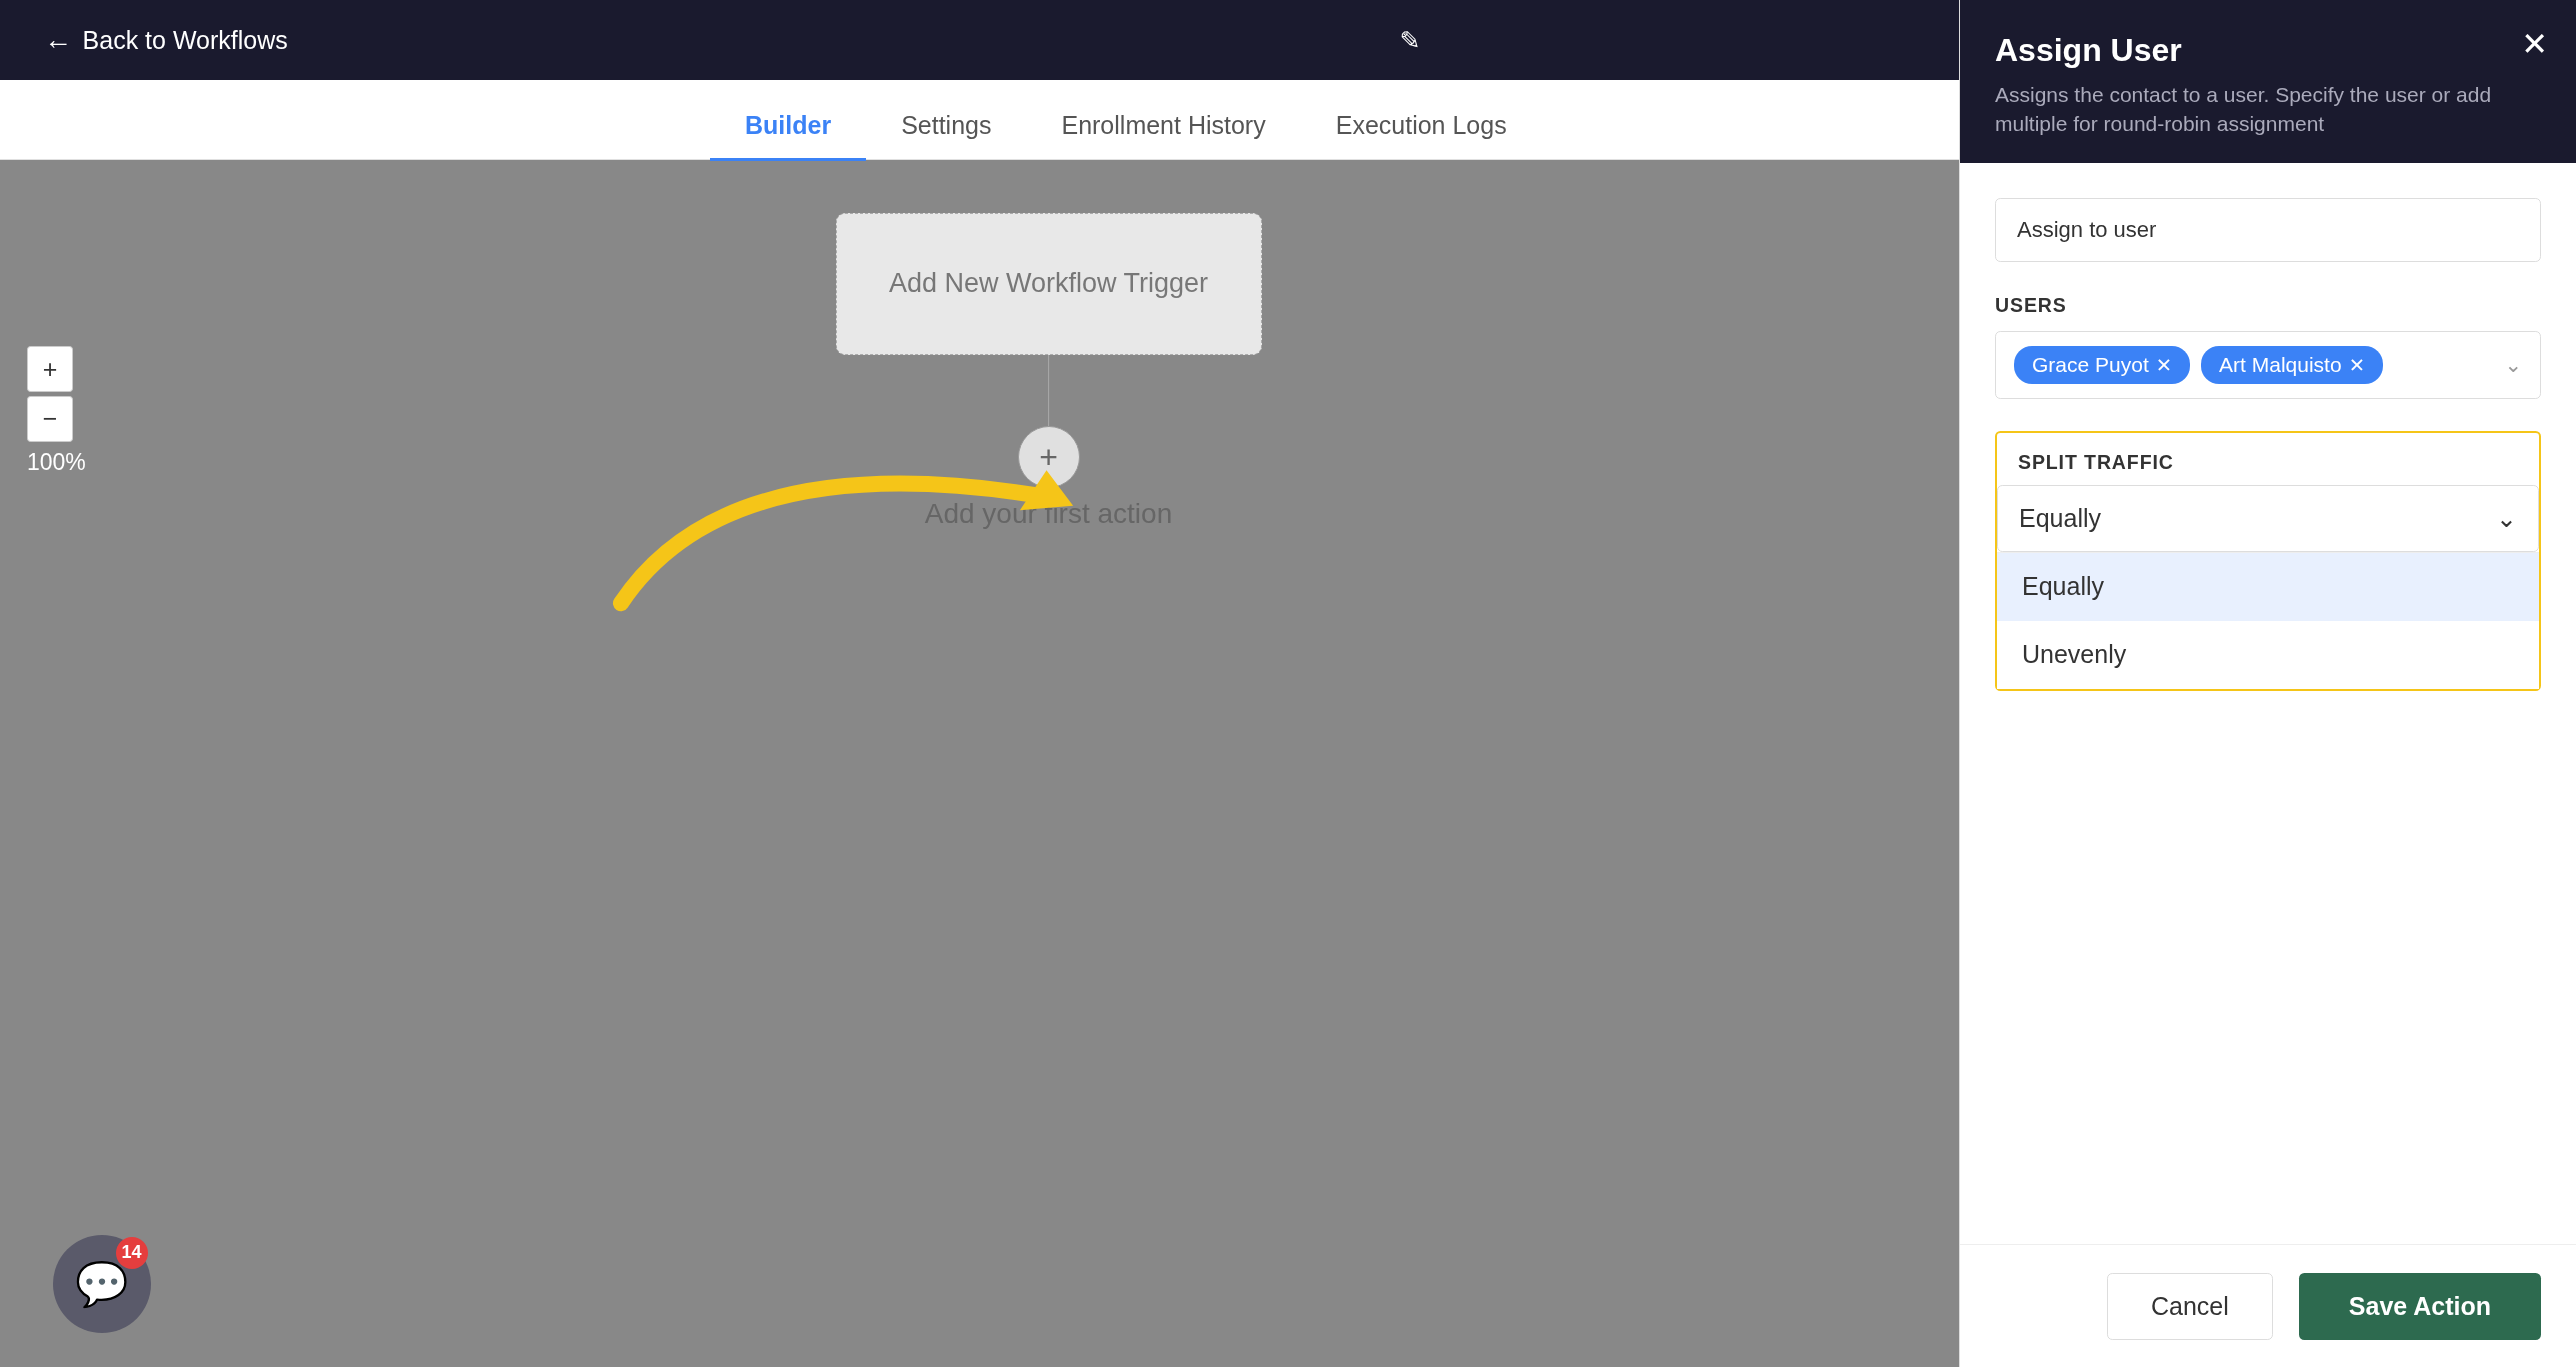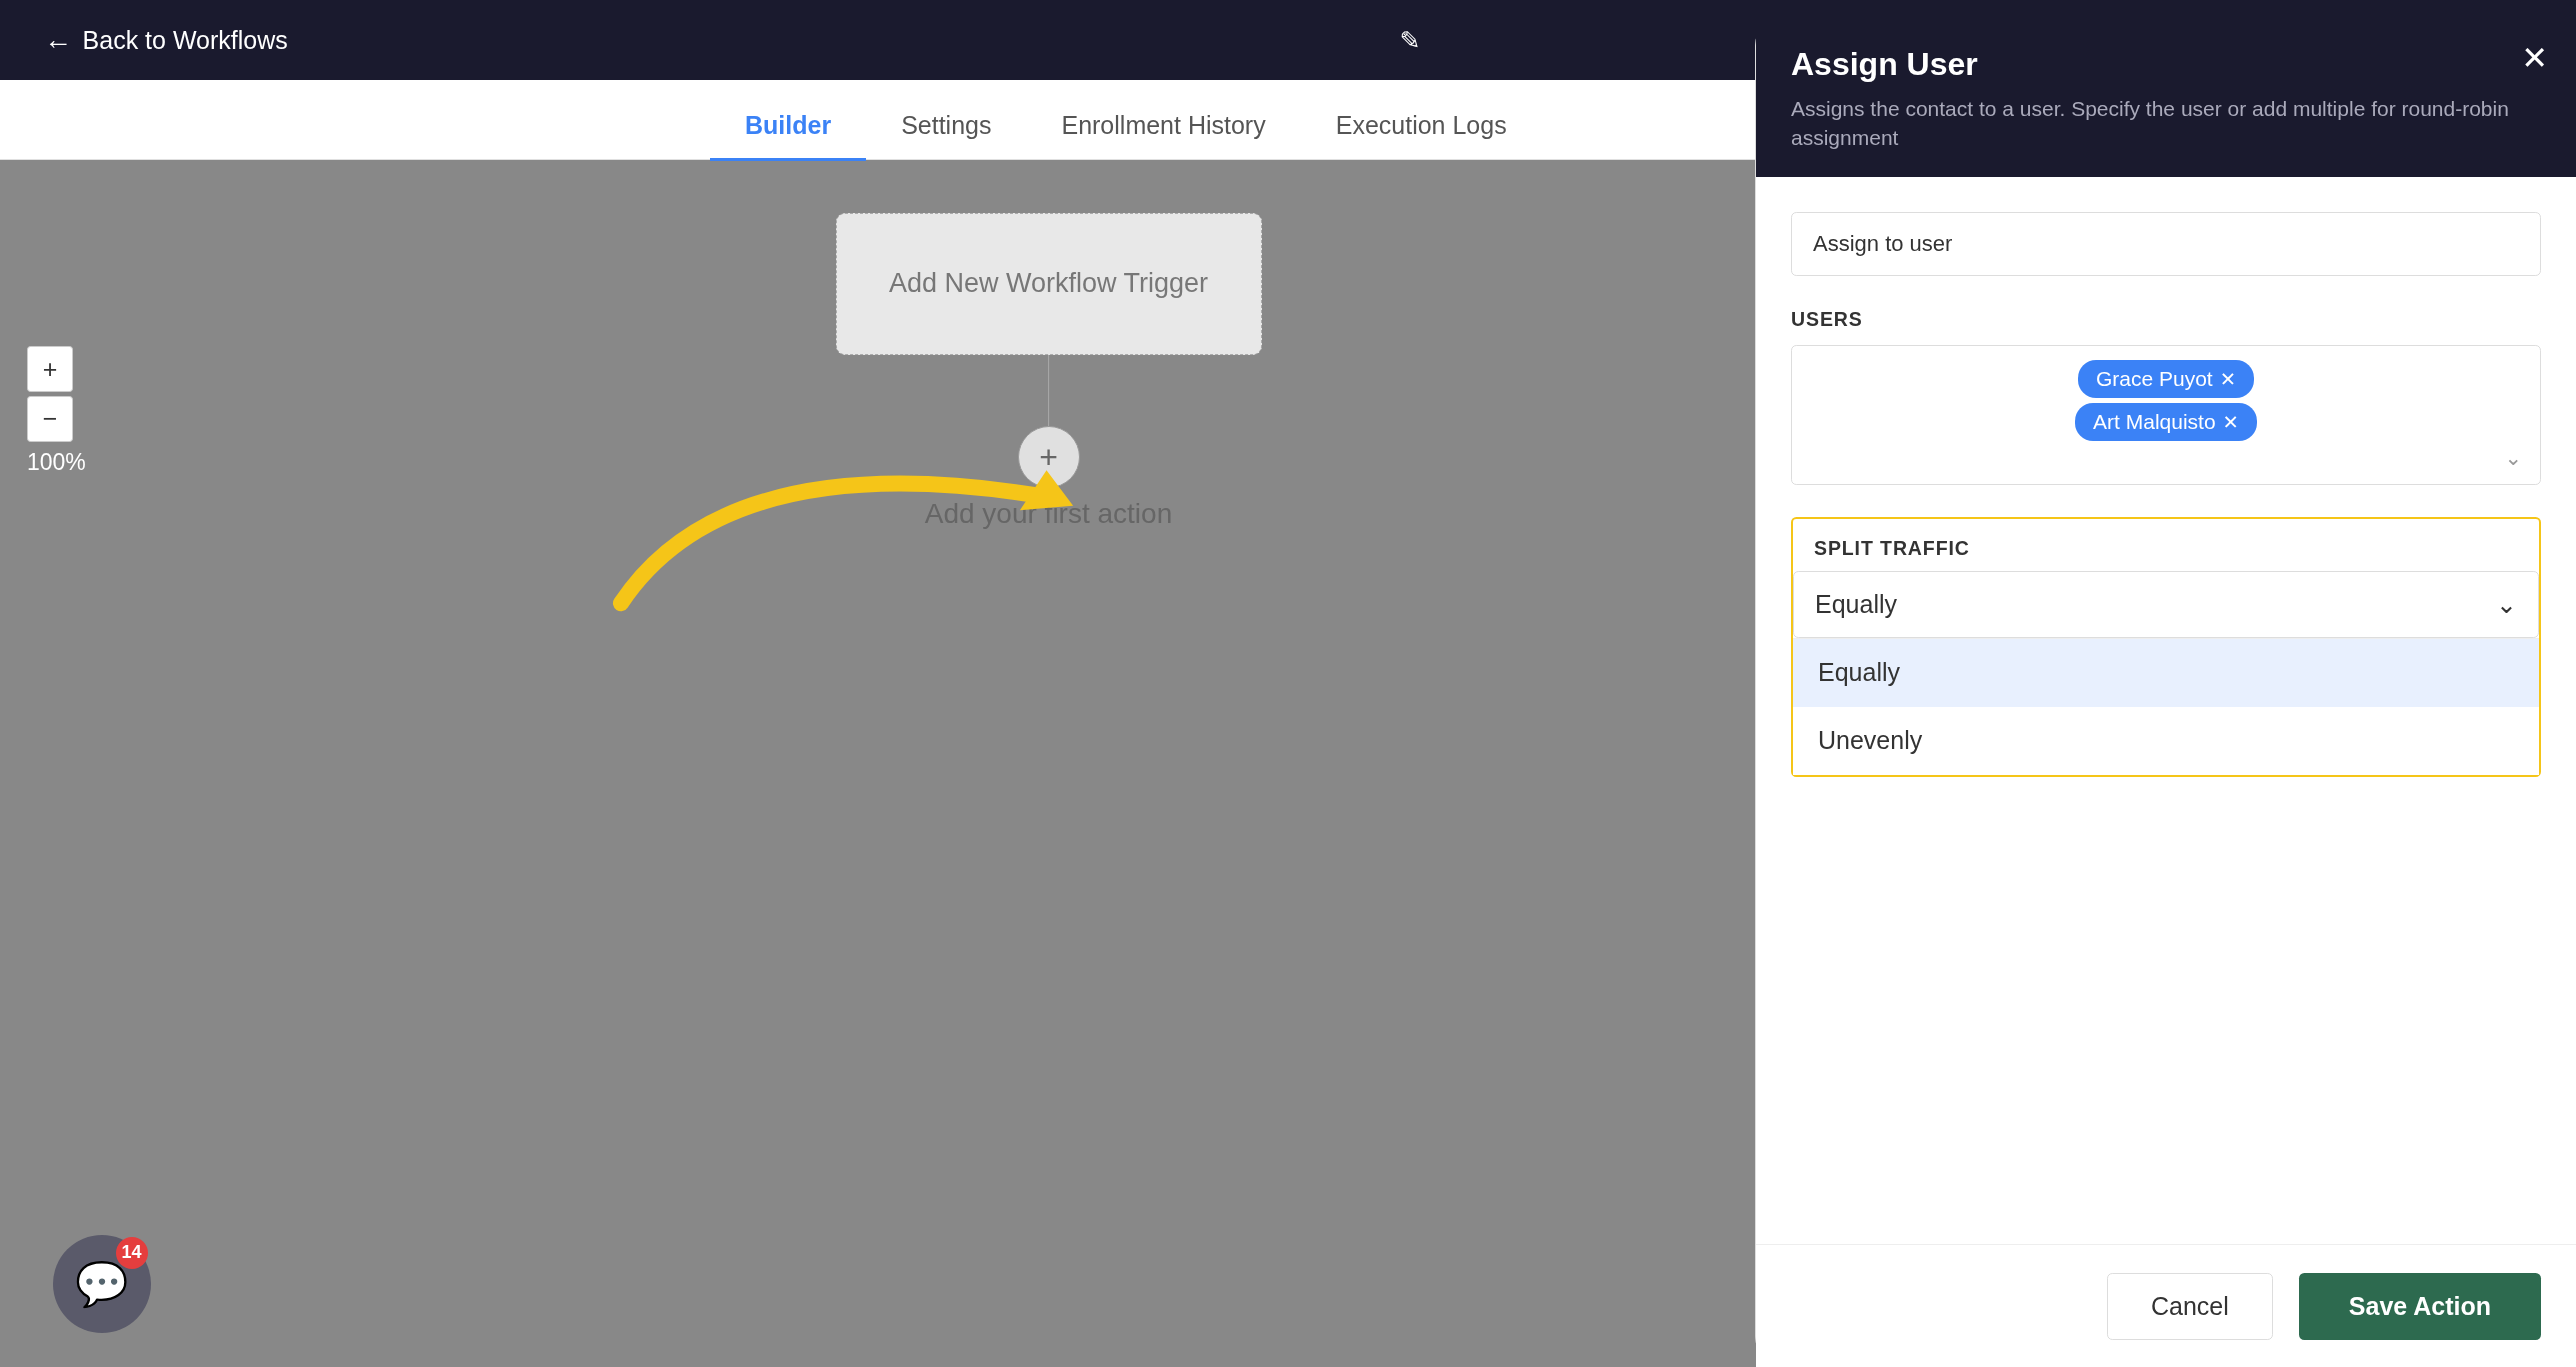--- a/index.html
+++ b/index.html
@@ -173,30 +173,29 @@
       left: 50%;
       transform: translateX(-50%);
       font-size: 28px;
       color: #666;
       white-space: nowrap;
     }
 
     
     .side-panel {
       position: absolute;
-      top: 14px;
+      top: 0;
       right: 0;
-      width: 821px;
+      width: 617px;
       bottom: 0;
       background: #fff;
       border-left: 0.9px solid #ddd;
       display: flex;
       flex-direction: column;
       z-index: 20;
-      border-radius: 32px;
     }
 
     .panel-header {
       background: #1a1a2e;
       color: #fff;
       padding: 32px 35px 25px;
       position: relative;
     }
     .panel-title {
       font-size: 32px;
@@ -243,25 +242,24 @@
       color: #333;
       margin-bottom: 32px;
     }
 
     .users-field {
       border: 0.9px solid #ddd;
       border-radius: 5.3px;
       padding: 14px 18px;
       display: flex;
       align-items: center;
-      gap: 5px;
+      gap: 11px;
       margin-bottom: 32px;
       flex-wrap: wrap;
       position: relative;
-      flex-direction: column;
     }
     .user-tag {
       background: #3b82f6;
       color: #fff;
       border-radius: 18px;
       padding: 7px 18px;
       font-size: 21px;
       display: flex;
       align-items: center;
       gap: 7px;

